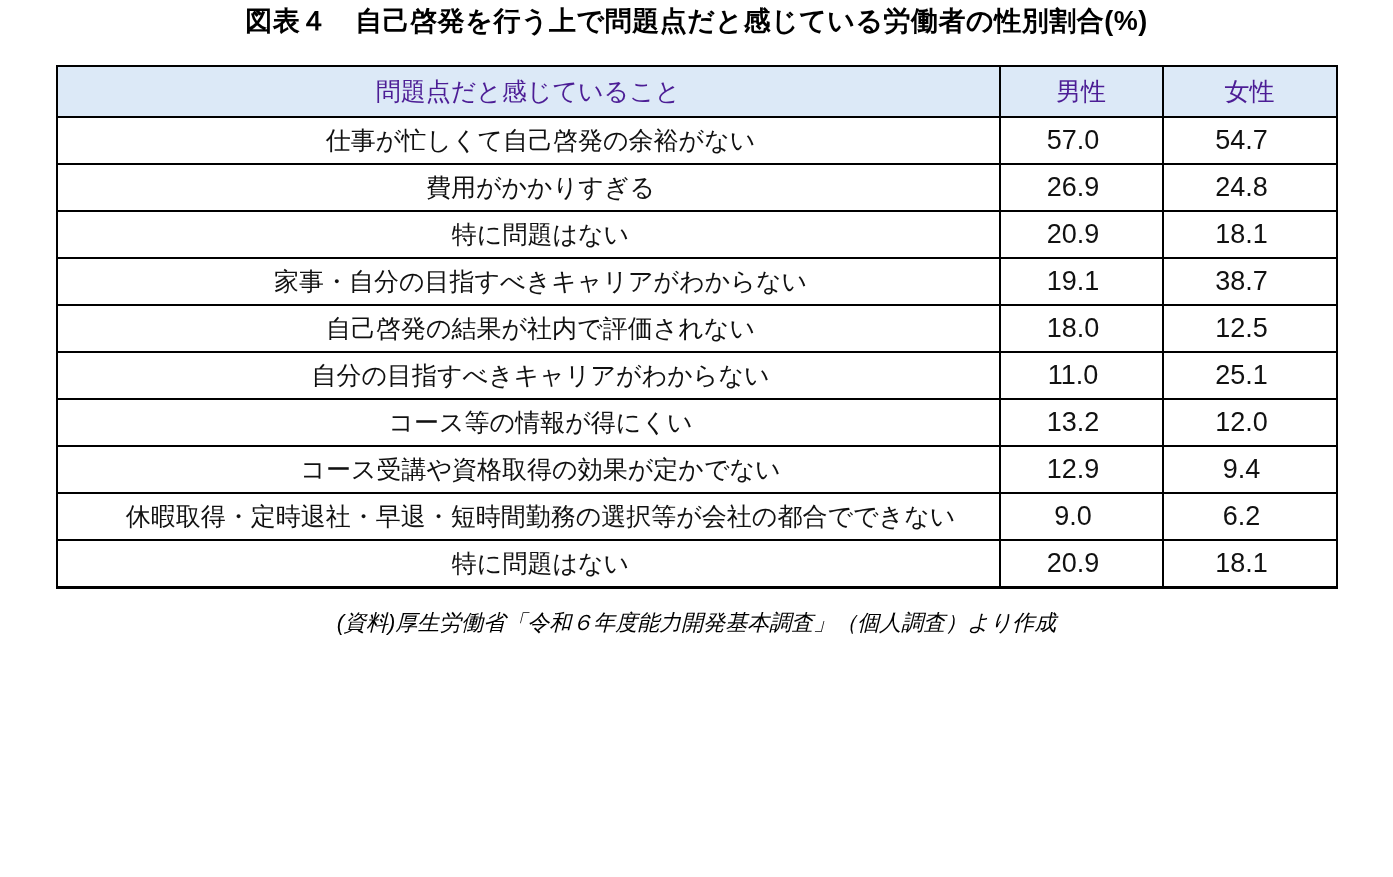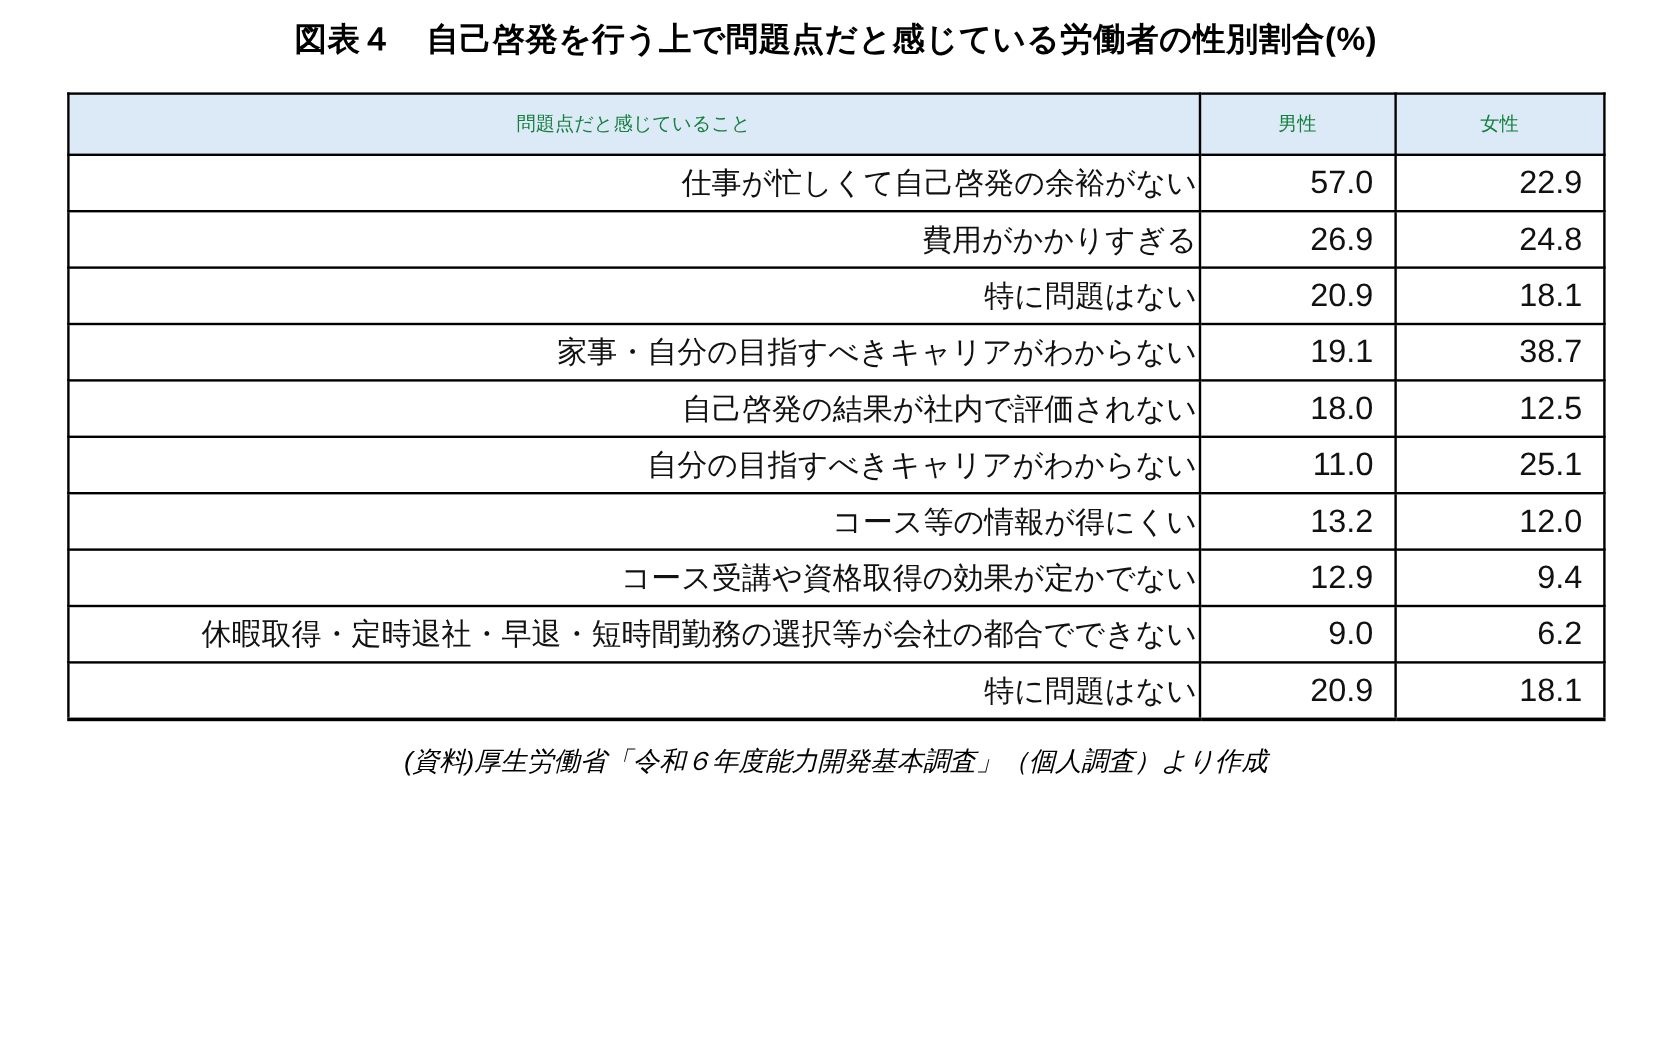--- a/index.html
+++ b/index.html
@@ -22,21 +22,20 @@
   .page{
     width:1393px;
     height:877px;
     box-sizing:border-box;
   }
   .figure-title{
     text-align:center;
     font-size:27px;
     font-weight:bold;
     line-height:42px;
-    padding-top:12px;
     letter-spacing:0.5px;
     color:#000;
   }
   table.data-table{
     border-collapse:collapse;
     table-layout:fixed;
     width:1280px;
     margin:23px auto 0 auto;
   }
   table.data-table col.c-label{width:943px;}
@@ -46,36 +45,36 @@
   table.data-table td{
     border:2px solid var(--border-color);
     box-sizing:border-box;
     vertical-align:middle;
     overflow:hidden;
     white-space:nowrap;
   }
   table.data-table thead th{
     background:var(--header-bg);
     height:51px;
-    font-size:16px;
+    font-size:25px;
     font-weight:normal;
     text-align:center;
-    color:#15803d;
+    color:#4c1d95;
   }
   table.data-table tbody td{
     height:47px;
     background:#ffffff;
   }
   td.cell-label{
-    text-align:right;
+    text-align:center;
     padding-left:26px;
     font-size:25px;
   }
   td.cell-num{
-    text-align:right;
+    text-align:center;
     padding-right:17px;
     font-size:27px;
   }
   table.data-table tbody tr:last-child td{
     border-bottom-width:3px;
   }
   .source-note{
     text-align:center;
     font-size:22px;
     margin-top:19px;
@@ -100,21 +99,21 @@
       <tr>
         <th>問題点だと感じていること</th>
         <th>男性</th>
         <th>女性</th>
       </tr>
     </thead>
     <tbody id="table-body">
         <tr>
           <td class="cell-label">仕事が忙しくて自己啓発の余裕がない</td>
           <td class="cell-num">57.0</td>
-          <td class="cell-num">22.9</td>
+          <td class="cell-num">54.7</td>
         </tr>
         <tr>
           <td class="cell-label">費用がかかりすぎる</td>
           <td class="cell-num">26.9</td>
           <td class="cell-num">24.8</td>
         </tr>
         <tr>
           <td class="cell-label">特に問題はない</td>
           <td class="cell-num">20.9</td>
           <td class="cell-num">18.1</td>

